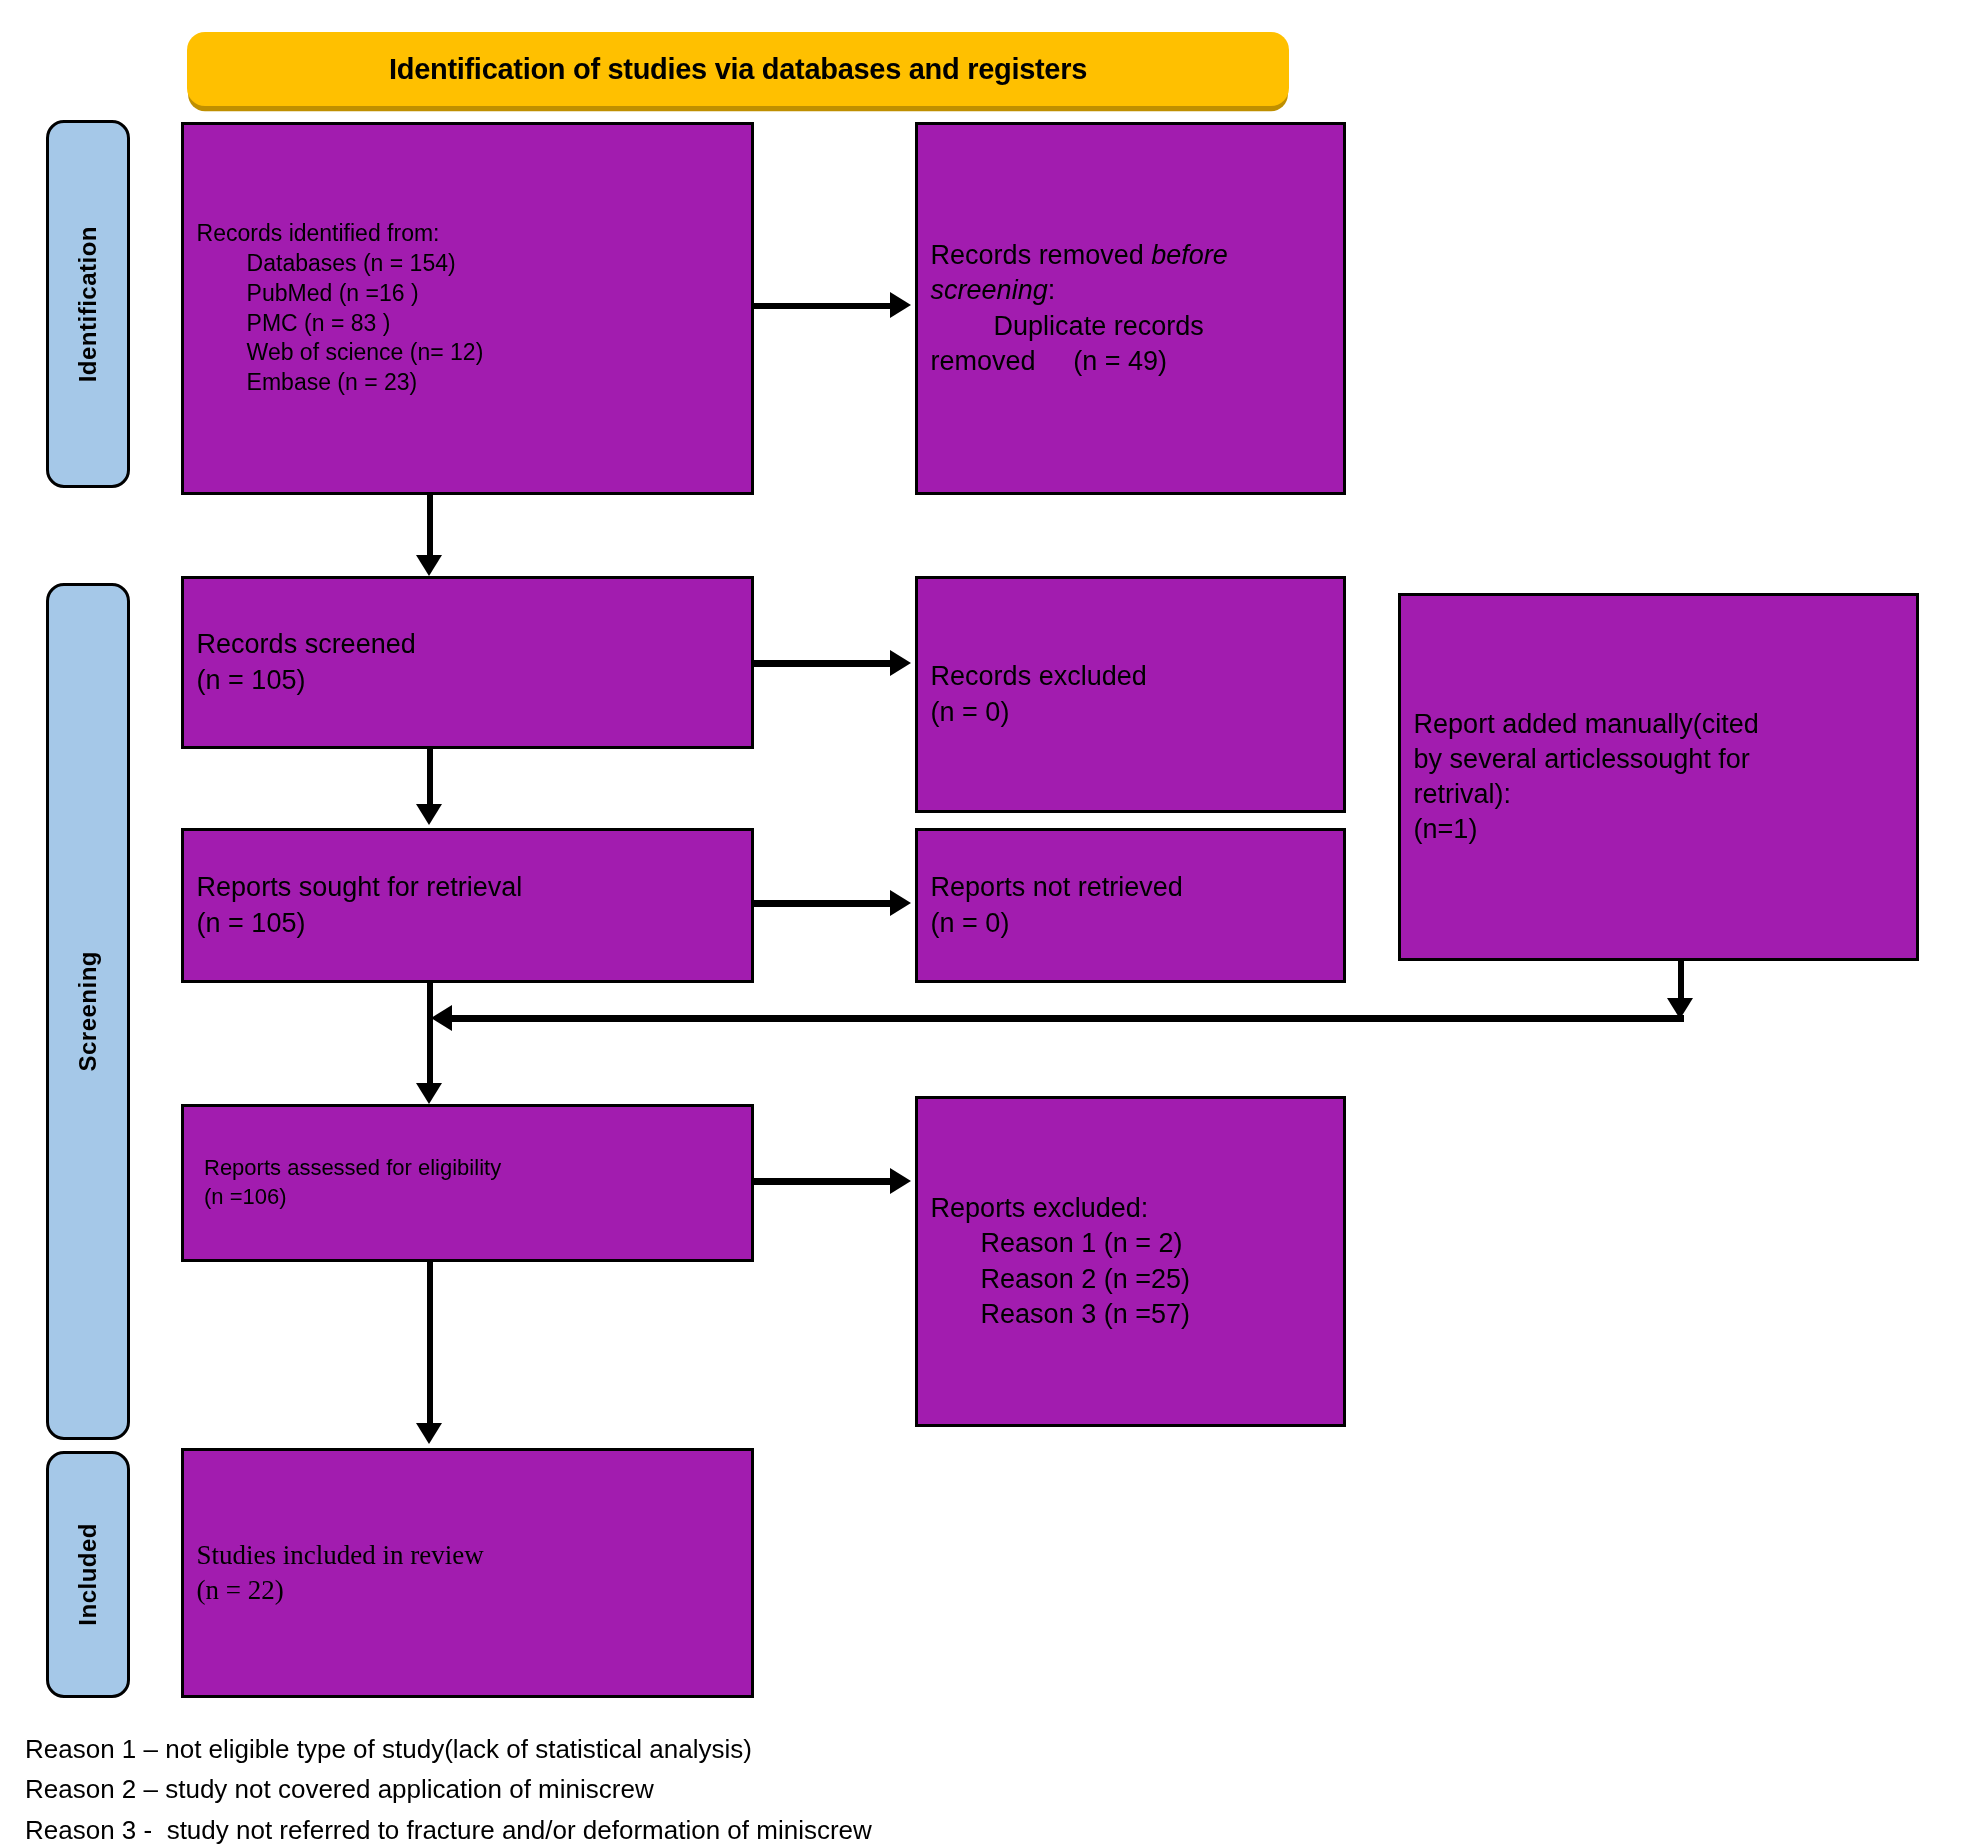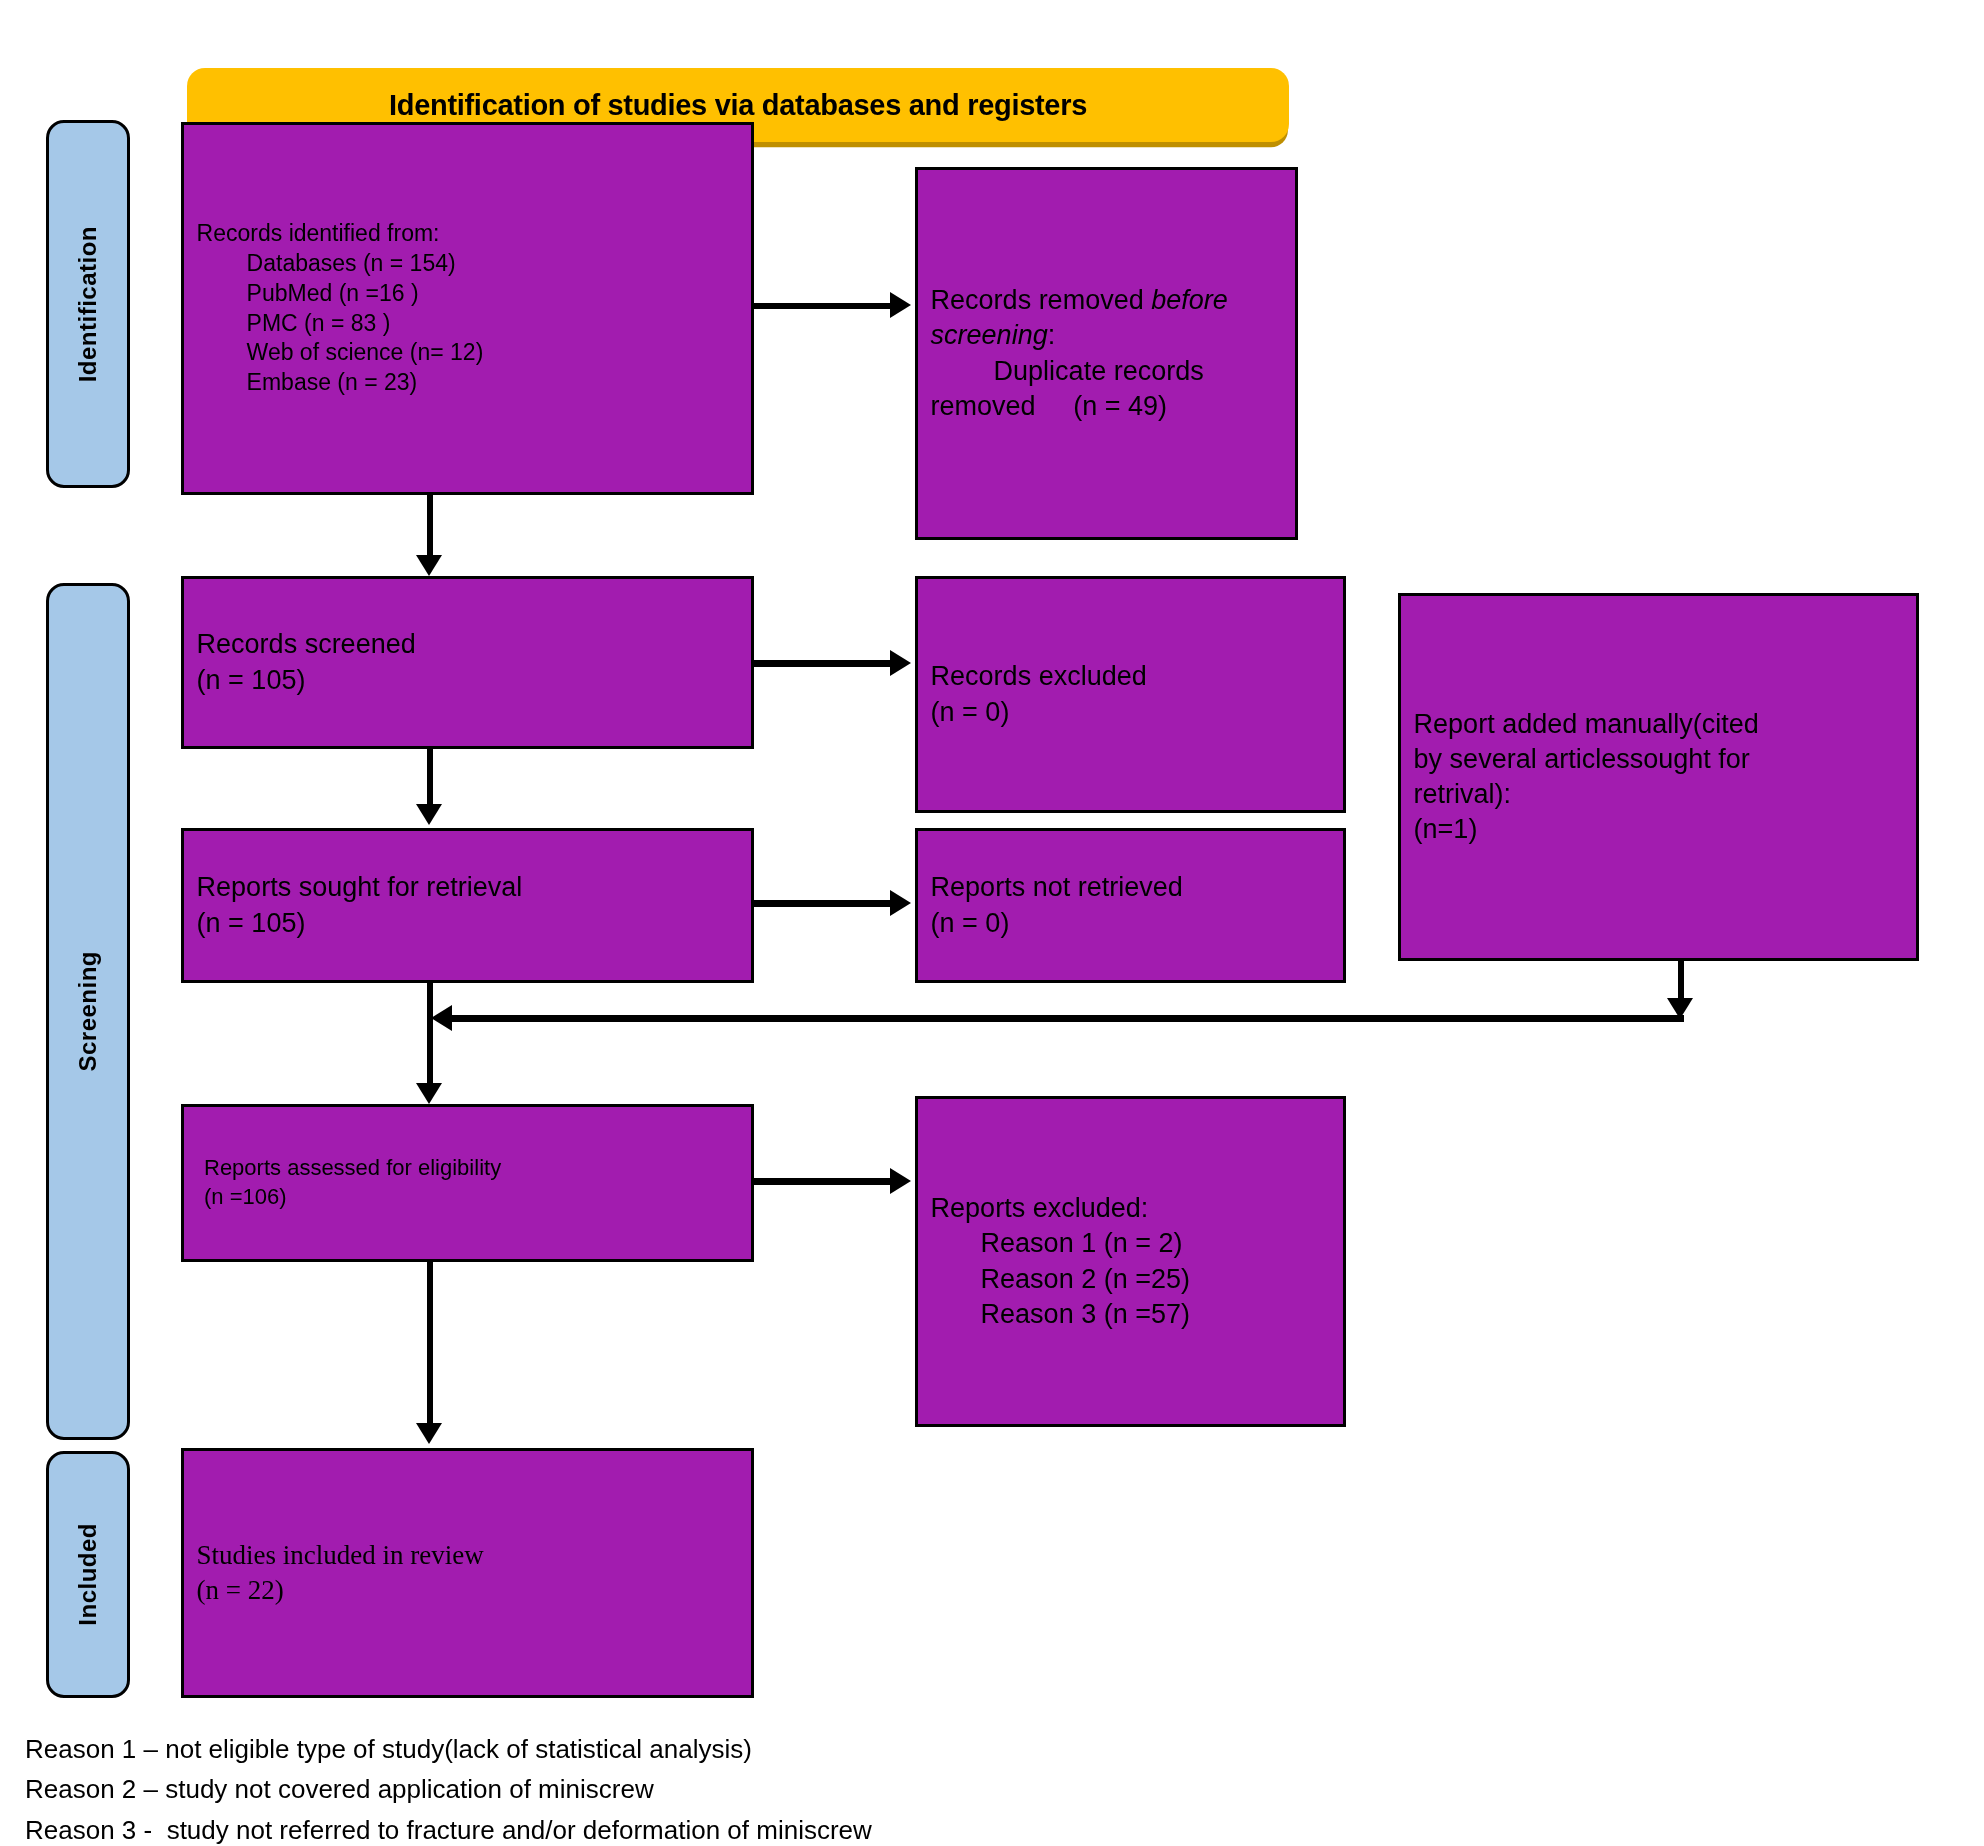--- a/index.html
+++ b/index.html
@@ -104,21 +104,21 @@
   }
   .footnote { white-space: pre; }
 </style>
 </head>
 <body>
 
 <div id="page">
 
   <div class="banner" style="left:187px; top:32px; width:1102px; height:74px;
               background:#FFC000; box-shadow:0 6.3px 0 -1.1px #BF8F00;
-              font-size:29px;margin-top:36px;">
+              font-size:29px;">
     <span>Identification of studies via databases and registers</span>
   </div>
 
   <div class="stage" style="left:46px; top:120px; width:84px; height:368px; background:#A5C8E8;">
     <span class="vtext" style="font-size:24px;">Identification</span>
   </div>
 
   <div class="stage" style="left:46px; top:583px; width:84px; height:857px; background:#A5C8E8;">
     <span class="vtext" style="font-size:24px;">Screening</span>
   </div>
@@ -134,21 +134,21 @@
       <div class="line indent1">PubMed (n =16 )</div>
       <div class="line indent1">PMC (n = 83 )</div>
       <div class="line indent1">Web of science (n= 12)</div>
       <div class="line indent1">Embase (n = 23)</div>
     </div>
   </div>
 
   <div class="hline" style="left:754px; top:303px; width:136px; height:5.8px;"></div>
   <div class="arrow-r" style="left:890px; top:292px;"></div>
 
-  <div class="box" style="left:915px; top:122px; width:383px; height:373px;margin-top:45px;">
+  <div class="box" style="left:915px; top:122px; width:431px; height:373px;">
     <div class="lines" style="font-size:27px;">
       <div class="line"><span>Records removed </span><span class="ital">before</span></div>
       <div class="line"><span class="ital">screening</span><span>:</span></div>
       <div class="line indent2">Duplicate records</div>
       <div class="line">removed     (n = 49)</div>
     </div>
   </div>
 
   <div class="vline" style="left:427px; top:495px; width:5.8px; height:62px;"></div>
   <div class="arrow-d" style="left:416px; top:555px;"></div>

